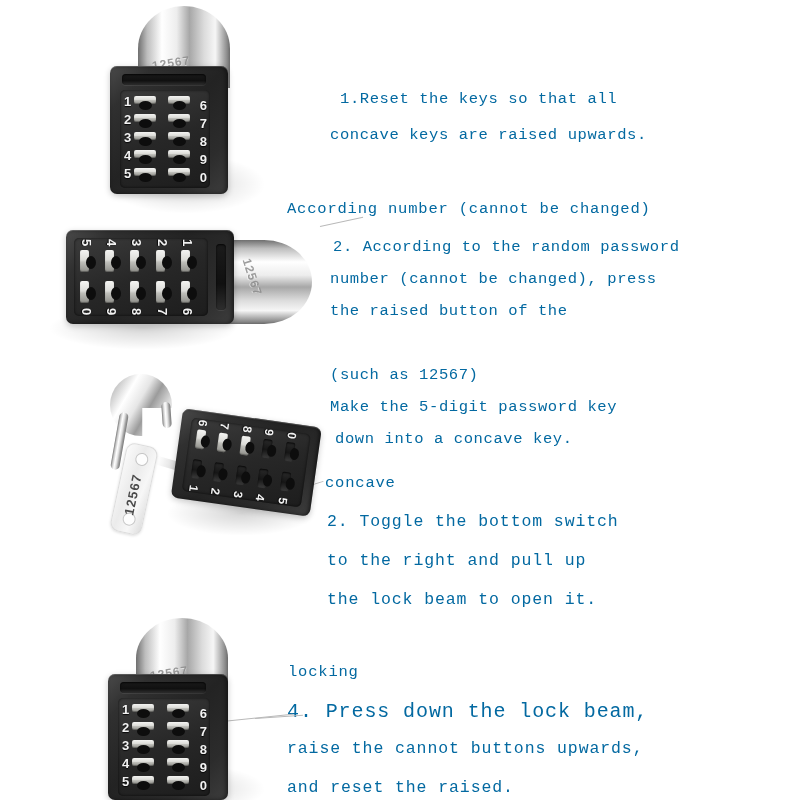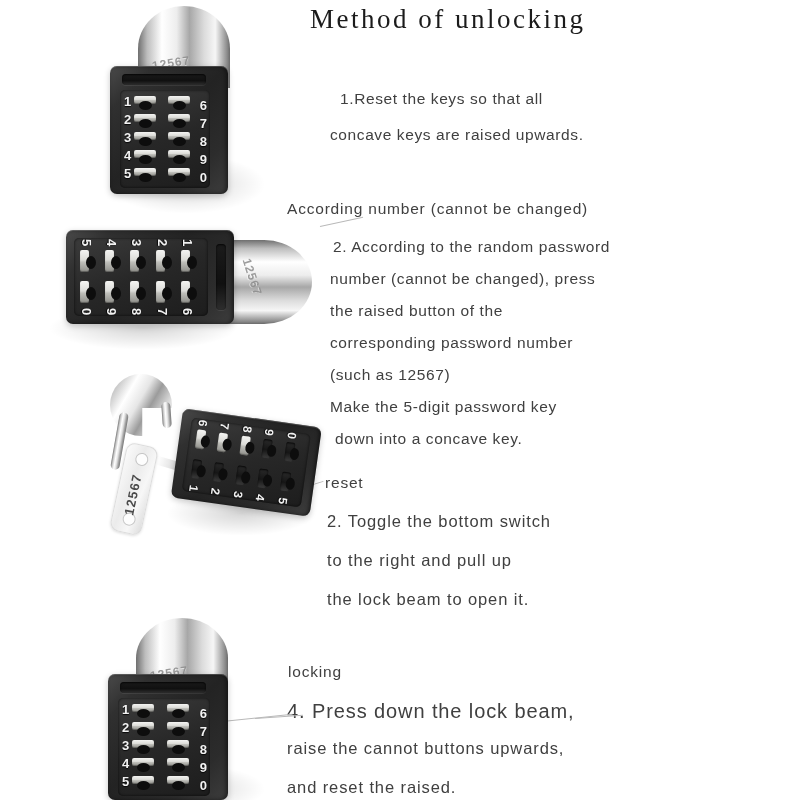--- a/index.html
+++ b/index.html
@@ -23,24 +23,24 @@
     left: 310px;
     top: 4px;
     font-family: "Liberation Serif", "DejaVu Serif", serif;
     font-size: 27px;
     letter-spacing: 2.5px;
     color: #1b1b1b;
     white-space: nowrap;
   }
   .tline {
     position: absolute;
-    font-family: Liberation Sans, sans-serif;
+    font-family: Liberation Mono, monospace;
     font-size: 15.5px;
     letter-spacing: 0.6px;
-    color: #404040;
+    color: #0369a1;
     white-space: nowrap;
   }
   .tline.lead { letter-spacing: 0.9px; }
   .tline.caption { letter-spacing: 0.8px; }
 
   
   .leader {
     position: absolute;
     background: #b9b9b9;
     height: 1px;
@@ -206,35 +206,33 @@
     position: absolute;
     border-radius: 50%;
     background: radial-gradient(ellipse at center, rgba(0,0,0,0.16) 0%, rgba(0,0,0,0) 70%);
   }
 </style>
 </head>
 <body>
 
 <div id="page">
 
-  <div class="title">Method of unlocking</div>
 
   <div class="tline" style="left:340px; top:90px;">1.Reset the keys so that all</div>
   <div class="tline" style="left:330px; top:126px;">concave keys are raised upwards.</div>
 
   <div class="tline caption" style="left:287px; top:200px;">According number (cannot be changed)</div>
   <div class="tline" style="left:333px; top:238px;">2. According to the random password</div>
   <div class="tline" style="left:330px; top:270px;">number (cannot be changed), press</div>
   <div class="tline" style="left:330px; top:302px;">the raised button of the</div>
-  <div class="tline" style="left:330px; top:334px;">corresponding password number</div>
   <div class="tline" style="left:330px; top:366px;">(such as 12567)</div>
   <div class="tline" style="left:330px; top:398px;">Make the 5-digit password key</div>
   <div class="tline" style="left:335px; top:430px;">down into a concave key.</div>
 
-  <div class="tline caption" style="left:325px; top:474px;">reset</div>
+  <div class="tline caption" style="left:325px; top:474px;">concave</div>
   <div class="tline lead" style="left:327px; top:512px; font-size:16.5px;">2. Toggle the bottom switch</div>
   <div class="tline lead" style="left:327px; top:551px; font-size:16.5px;">to the right and pull up</div>
   <div class="tline lead" style="left:327px; top:590px; font-size:16.5px;">the lock beam to open it.</div>
 
   <div class="tline caption" style="left:288px; top:663px;">locking</div>
   <div class="tline lead" style="left:287px; top:700px; font-size:20px;">4. Press down the lock beam,</div>
   <div class="tline lead" style="left:287px; top:739px; font-size:16.5px;">raise the cannot buttons upwards,</div>
   <div class="tline lead" style="left:287px; top:778px; font-size:16.5px;">and reset the raised.</div>
 
   <div class="leader" style="left:287px; top:492px; width:38px; transform: rotate(-17deg);"></div>

